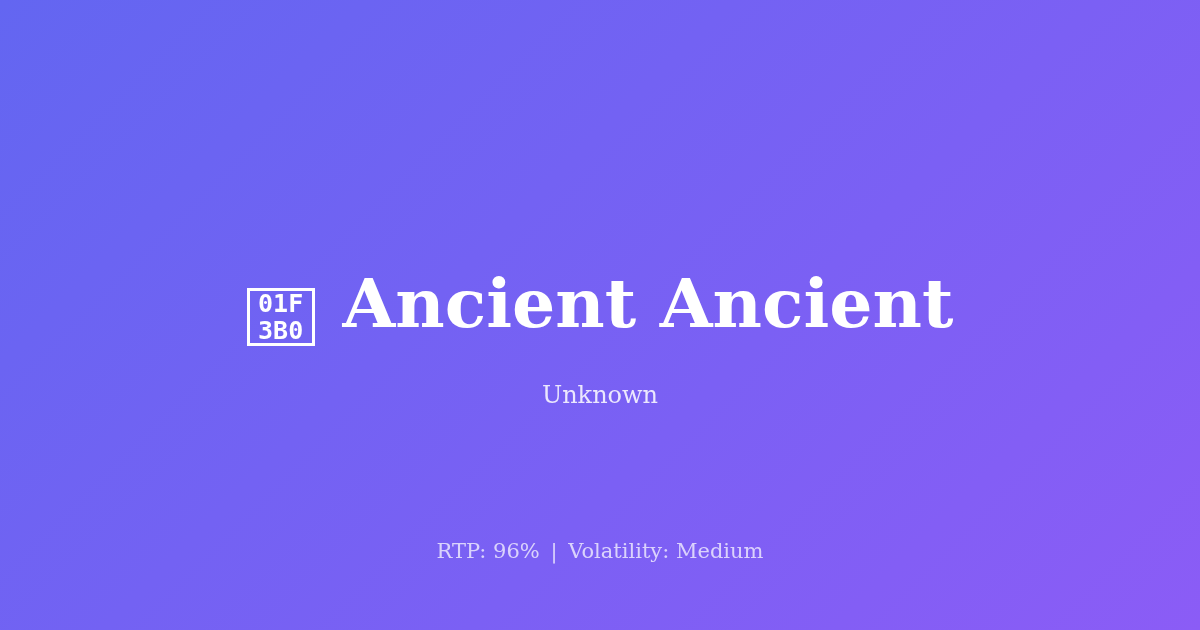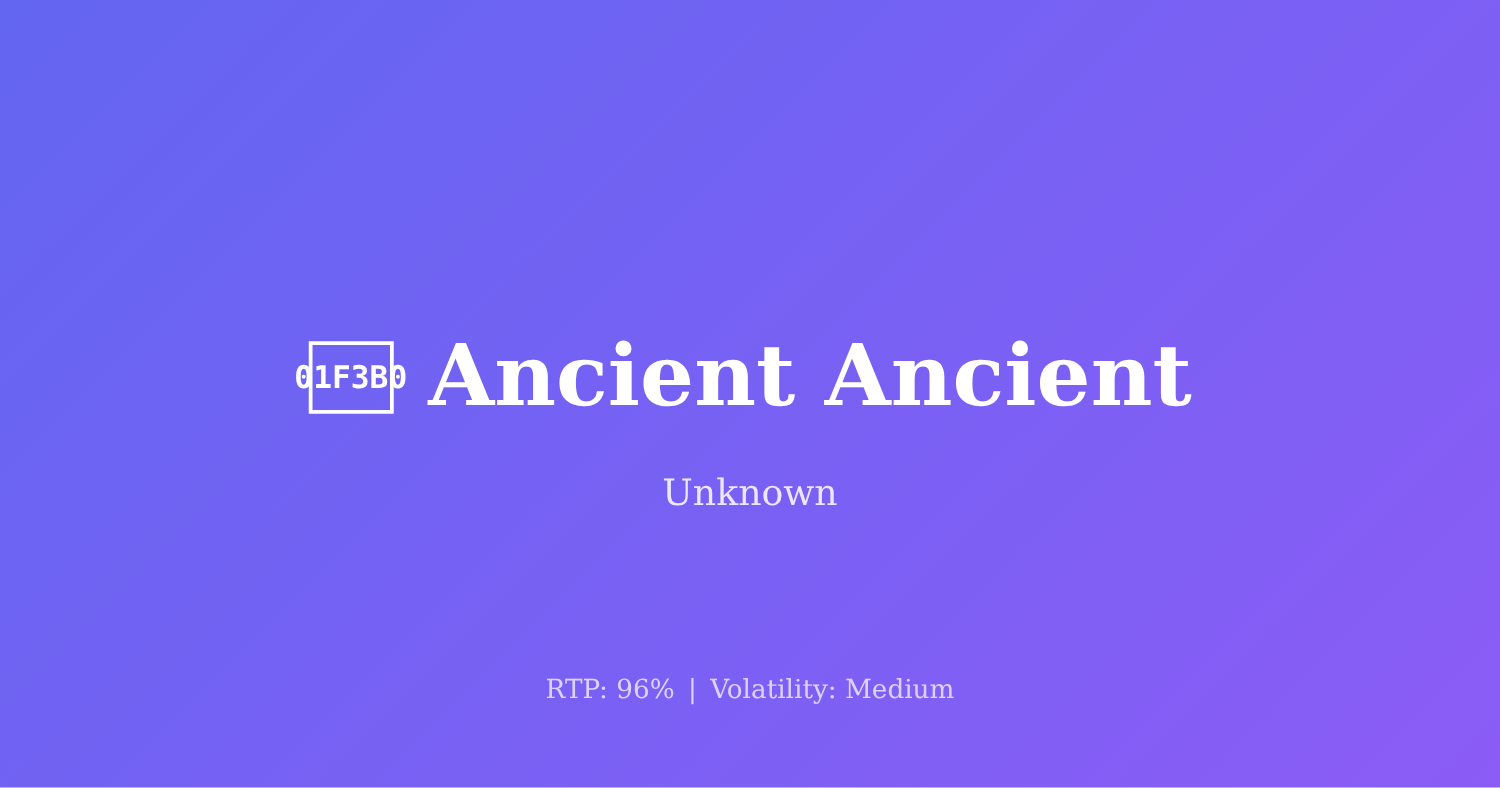--- a/index.html
+++ b/index.html
@@ -33,31 +33,31 @@
     justify-content: center;
     gap: 28px;
     width: 100%;
     padding: 0 40px;
     box-sizing: border-box;
   }
 
   
   .tofu {
     display: inline-flex;
-    flex-direction: row;
+    flex-direction: column;
     align-items: center;
     justify-content: center;
     width: 68px;
     height: 58px;
     box-sizing: border-box;
     border: 3px solid #ffffff;
     flex: 0 0 auto;
     line-height: 1;
     position: relative;
-    top: 1px;
+    top: 14px;
   }
   .tofu span {
     font-family: "DejaVu Sans Mono", monospace;
     font-size: 25px;
     font-weight: 700;
     line-height: 27px;
     letter-spacing: 0px;
     color: #ffffff;
     display: block;
   }
@@ -69,21 +69,21 @@
     line-height: 1;
     color: #ffffff;
     white-space: nowrap;
     letter-spacing: 0px;
   }
 
   
   .subtitle {
     font-family: "DejaVu Serif", serif;
     font-weight: 400;
-    font-size: 29px;
+    font-size: 24px;
     line-height: 1;
     color: rgba(255, 255, 255, 0.85);
     text-align: center;
   }
 
   
   .meta {
     position: absolute;
     left: 0;
     right: 0;

